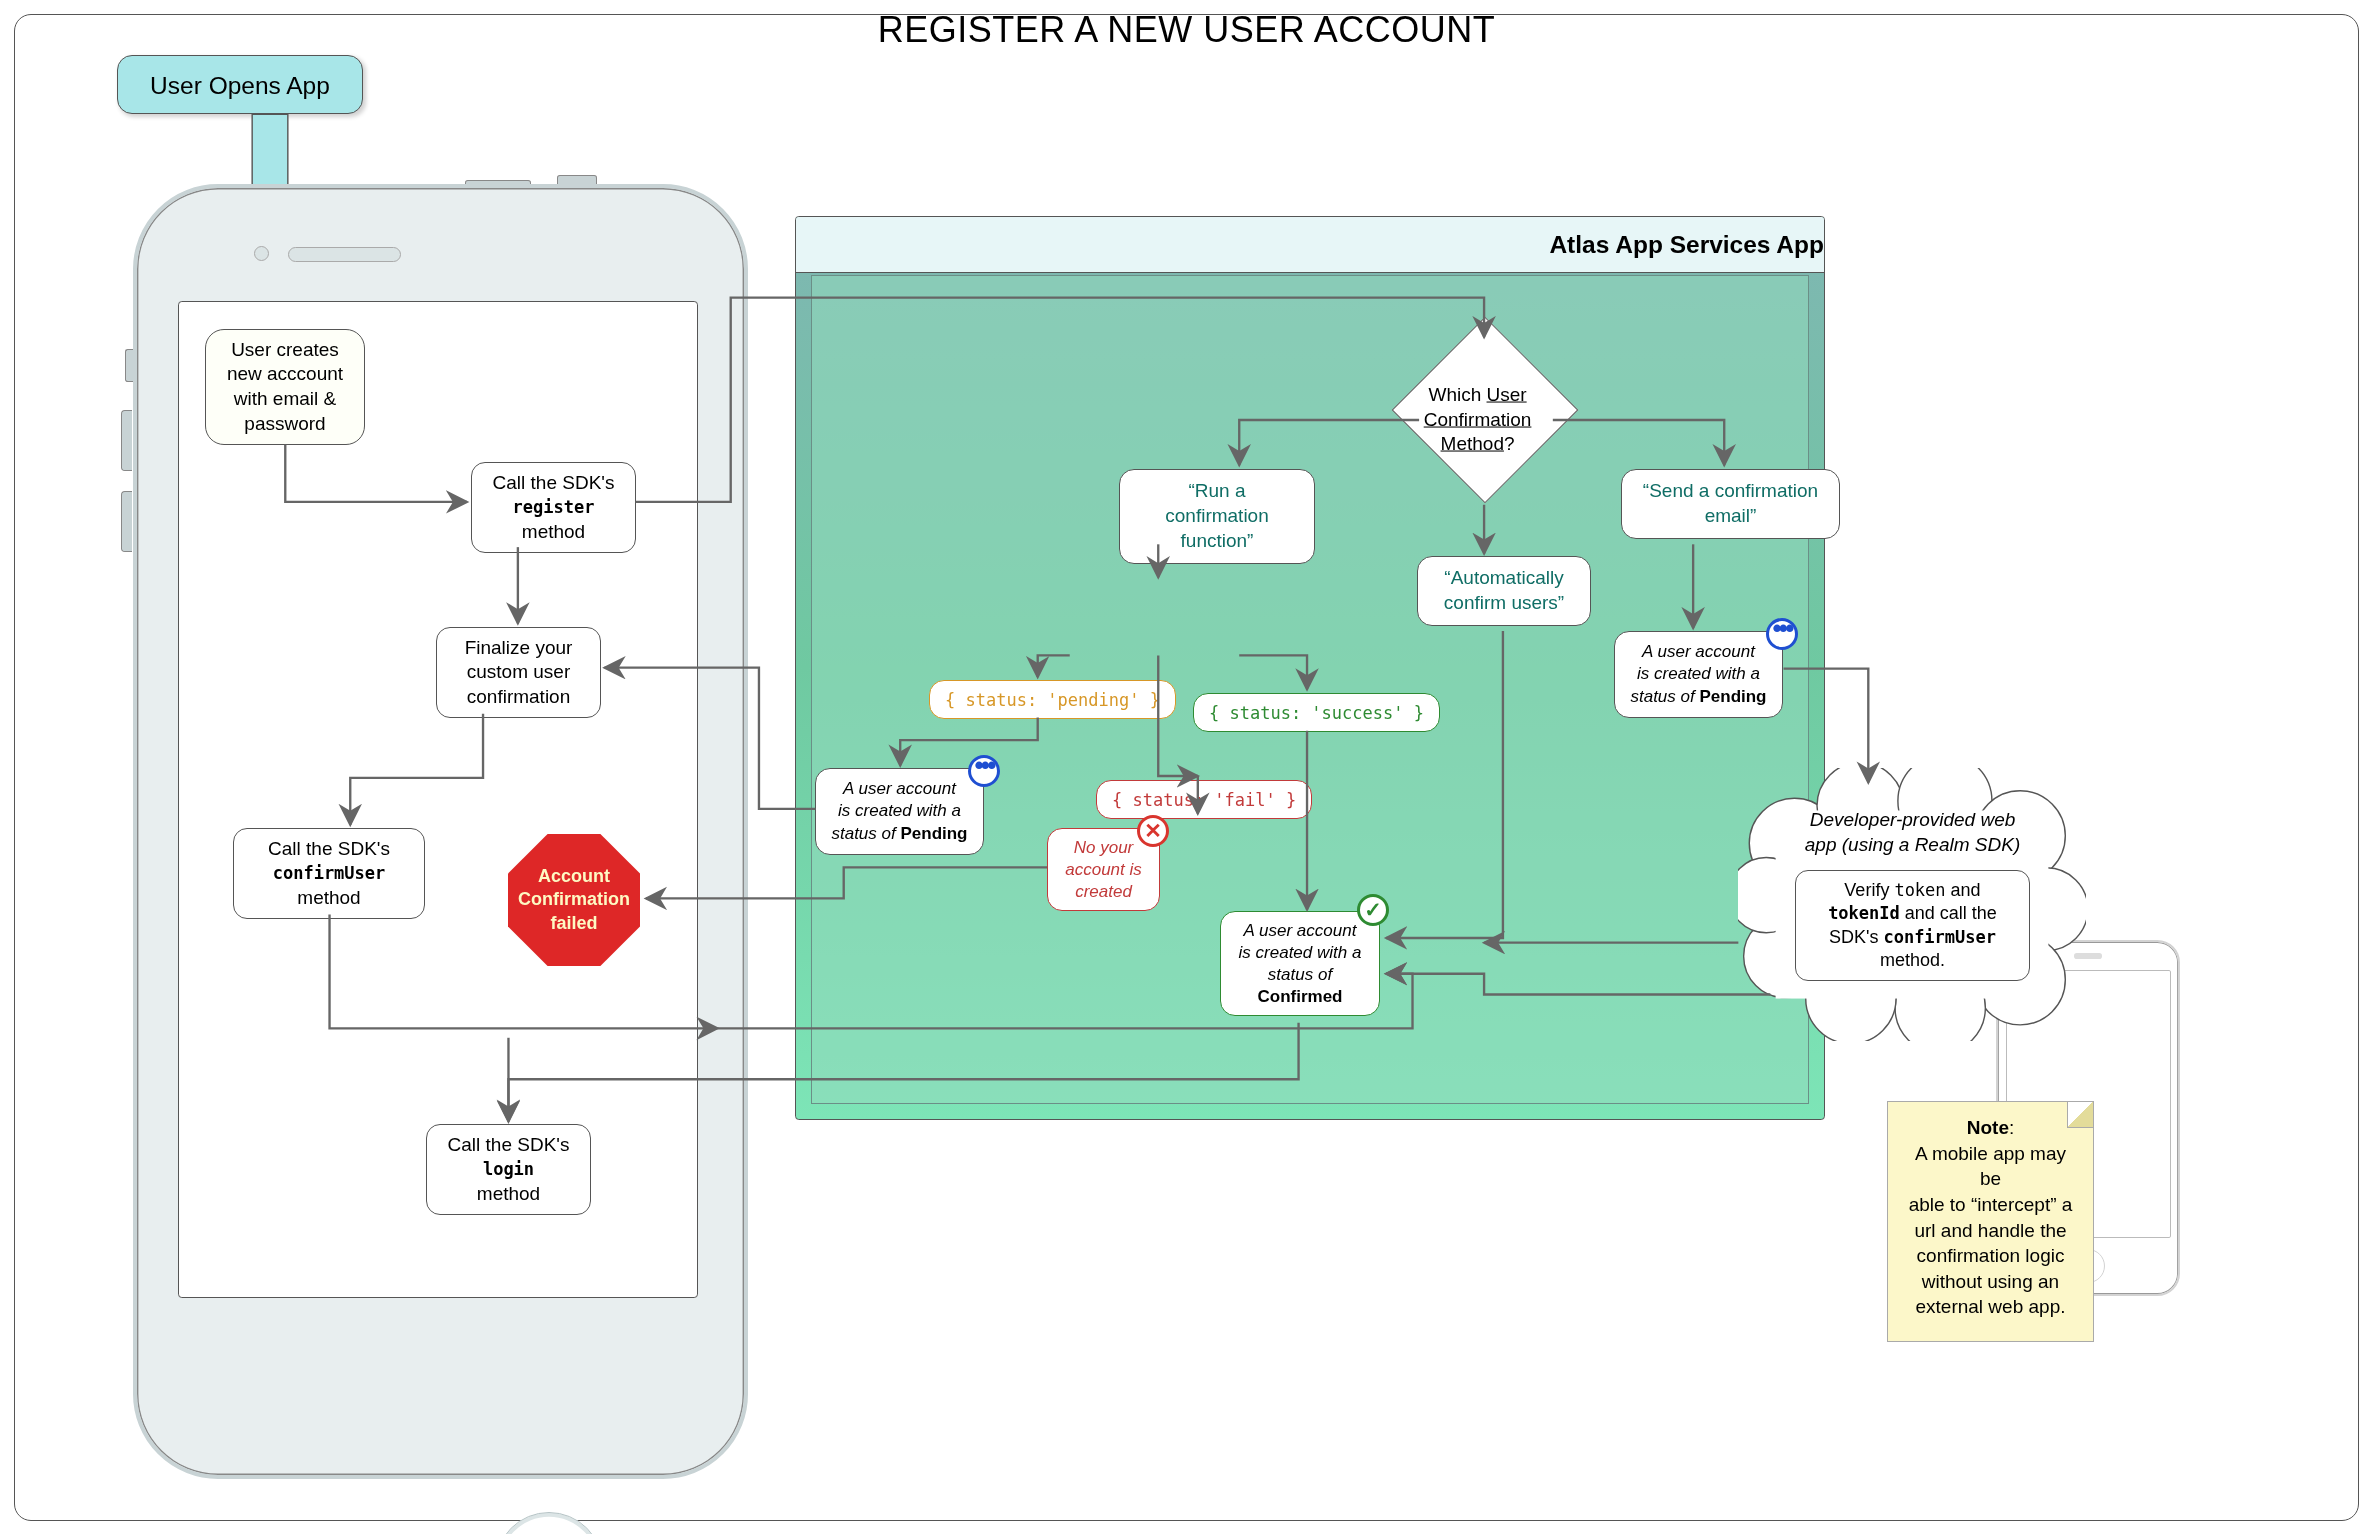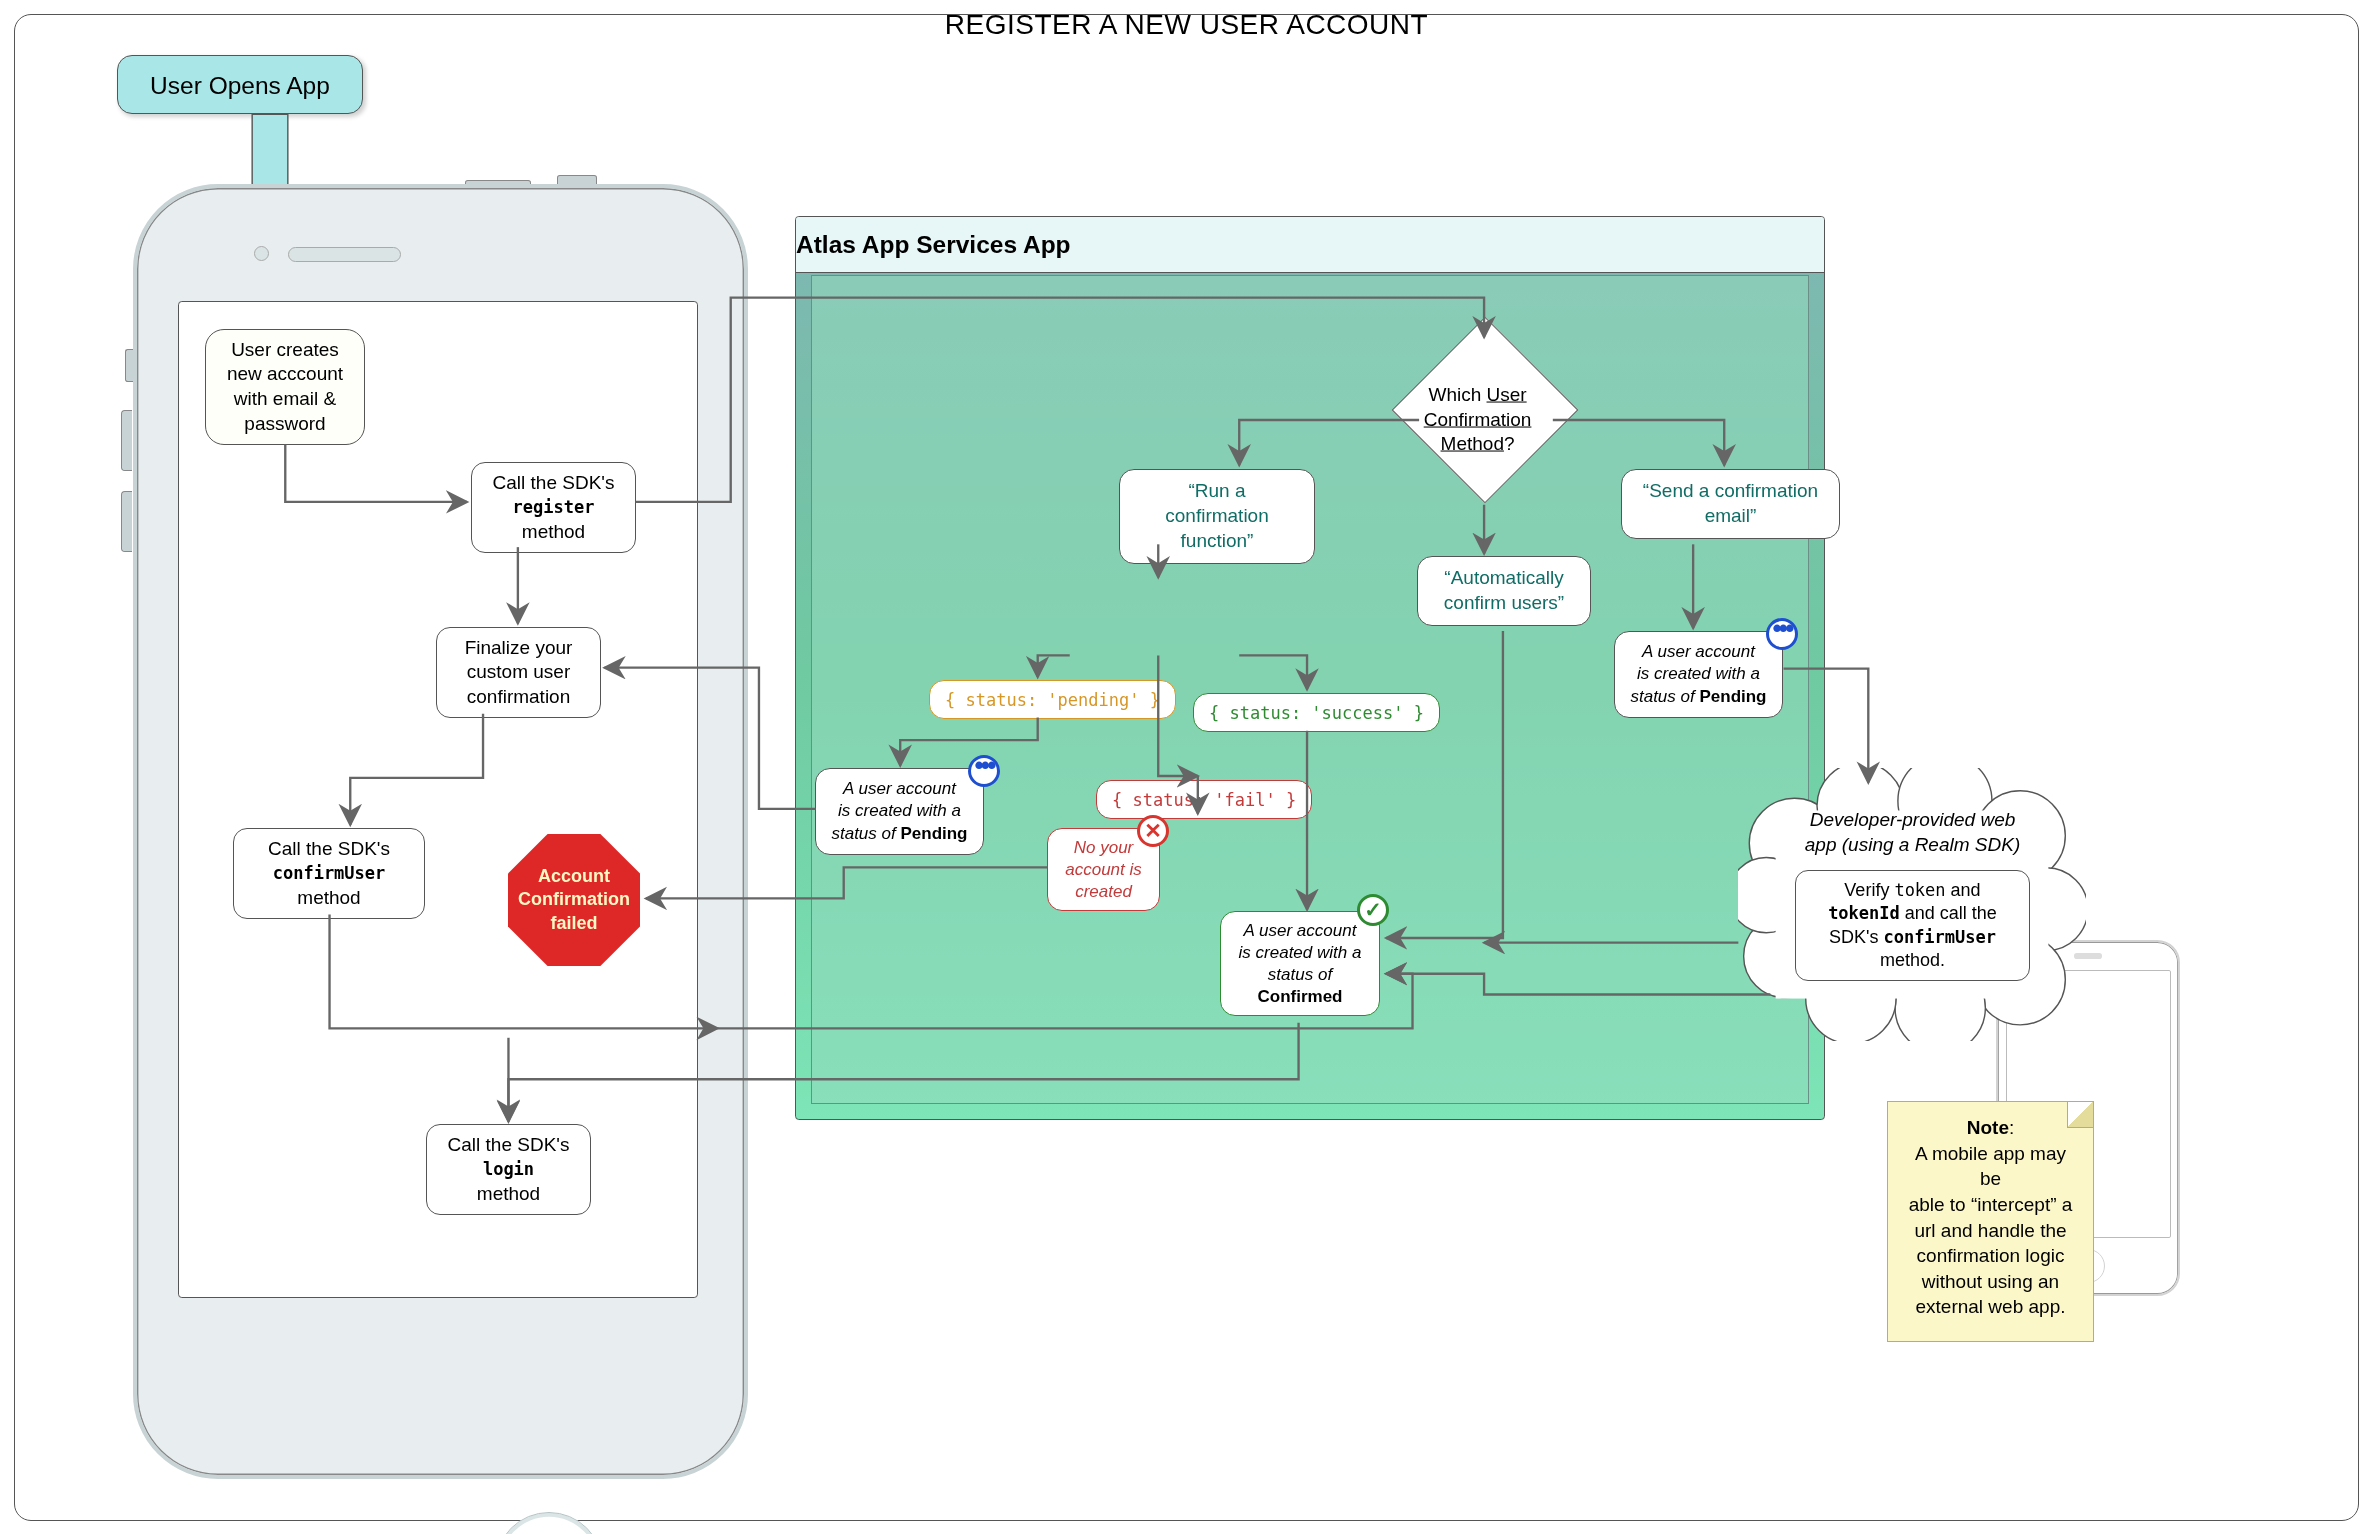--- a/index.html
+++ b/index.html
@@ -37,21 +37,21 @@
     border: 1.4px solid #555;
     border-radius: 17px;
     background: #fff;
   }
   .title {
     position: absolute;
     top: -5.6px;
     left: 0;
     right: 0;
     text-align: center;
-    font-size: 28px;
+    font-size: 36px;
     font-weight: 500;
     letter-spacing: 0.5px;
   }
   
   .abs { position: absolute; }
   
   .phone {
     left: 118px;
     top: 169px;
     width: 615px;
@@ -117,21 +117,21 @@
     left:15px; top:58px; right:15px; bottom:15px;
     background: rgba(147,219,190,0.55);
     border: 1.4px solid #6b8f87;
   }
   .atlas-header {
     position: absolute;
     left: 0; top: 0; right: 0;
     height: 56px;
     background: var(--atlas-header);
     border-bottom: 1.4px solid #555;
-    text-align: left;
+    text-align: right;
     font-size: 24.5px;
     font-weight: 700;
     line-height: 56px;
     border-top-left-radius:2.8px; border-top-right-radius:2.8px;
   }
   
   .rect {
     background: #fff;
     border: 1.4px solid #555;
     border-radius: 14px;

